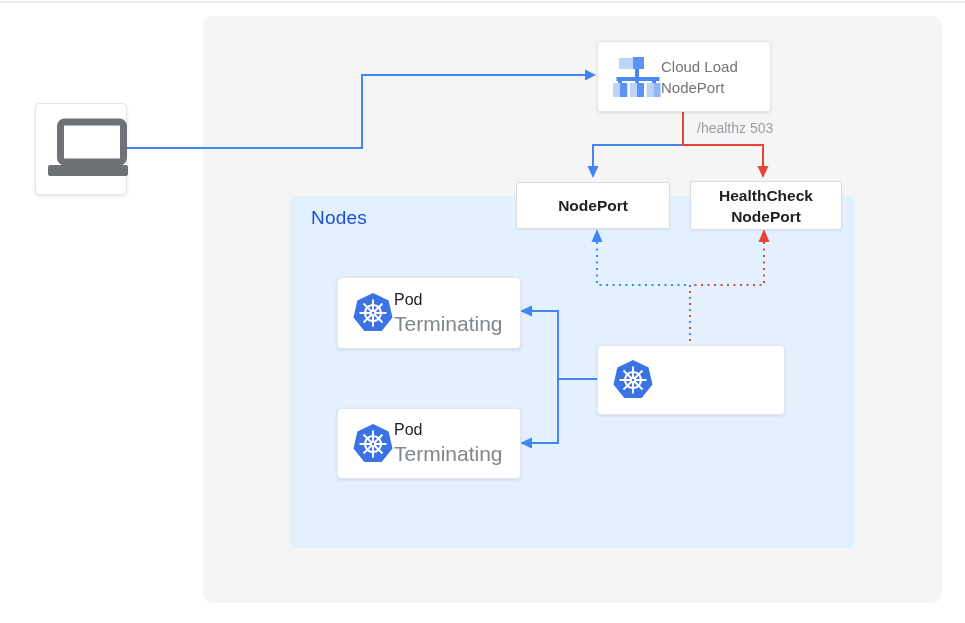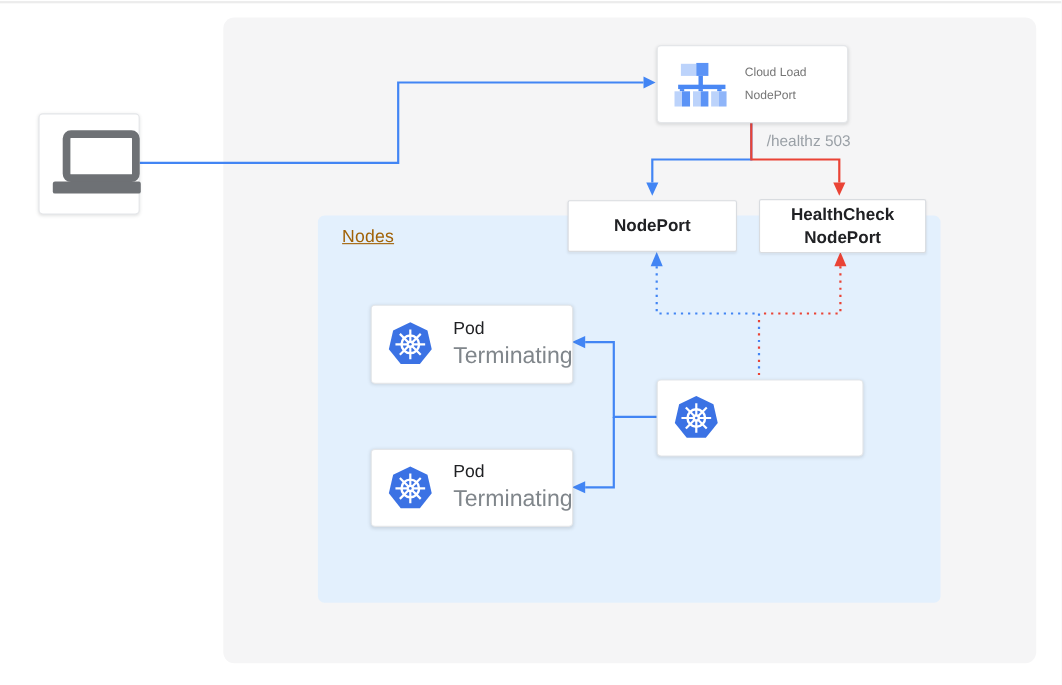--- a/index.html
+++ b/index.html
@@ -10,46 +10,46 @@
   }
   .topline { position:absolute; left:0; top:1px; width:965px; height:2px; background:#ececec; }
   .outer-panel {
     position:absolute; left:203px; top:16px; width:739px; height:587px;
     background:#f5f5f6; border-radius:10px;
   }
   .nodes-panel {
     position:absolute; left:289px; top:196px; width:566px; height:352px;
     background:#e3f0fd; border-radius:6px;
   }
-  .nodes-label { position:absolute; left:22px; top:11px; font-size:16px; color:#a16207; letter-spacing:.2px;text-decoration:underline; }
+  .nodes-label { position:absolute; left:22px; top:11px; font-size:19px; color:#1d4ed8; letter-spacing:.2px; }
   svg.connectors { position:absolute; left:0; top:0; pointer-events:none; }
   .card {
     position:absolute; background:#ffffff; border:1px solid #e4e6e9; border-radius:4px;
     box-shadow:0 1px 3px rgba(60,64,67,.14); display:flex; align-items:center;
   }
   .laptop-card { left:35px; top:103px; width:90px; height:90px; justify-content:center; }
   .clb-card { left:597px; top:41px; width:172px; height:69px; }
-  .clb-text { margin-left:16px; font-size:11px; line-height:21px; color:#757575; }
+  .clb-text { font-size:15px; line-height:21px; color:#757575; }
   .healthz {
     position:absolute; left:697px; top:120px; font-size:14px; font-weight:normal; color:#9aa0a6;
   }
   .port-box {
     position:absolute; background:#ffffff; border:1px solid #d9dce0; border-radius:2px;
     box-shadow:0 1px 2px rgba(60,64,67,.08);
     display:flex; flex-direction:column; align-items:center; justify-content:center;
     font-size:15.5px; font-weight:bold; color:#202124; text-align:center; line-height:21px;
   }
   .nodeport-box { left:516px; top:182px; width:152px; height:45px; }
   .hc-box { left:690px; top:181px; width:150px; height:47px; }
   .pod-card-1 { left:337px; top:277px; width:182px; height:70px; }
   .pod-card-2 { left:337px; top:408px; width:182px; height:69px; }
   .kp-card { left:597px; top:345px; width:186px; height:68px; }
   .card .icon { flex:0 0 auto; margin-left:14px; display:block; }
   .clb-card .icon { margin-left:15px; }
-  .card .text { margin-left:18px; }
+  .card .text { }
   .title { font-size:16px; color:#202124; }
   .subtitle { font-size:21px; color:#80868b; margin-top:3px; }
 </style>
 </head>
 <body>
 
 <div>
 
   <div class="topline"></div>
   <div class="outer-panel"></div>

